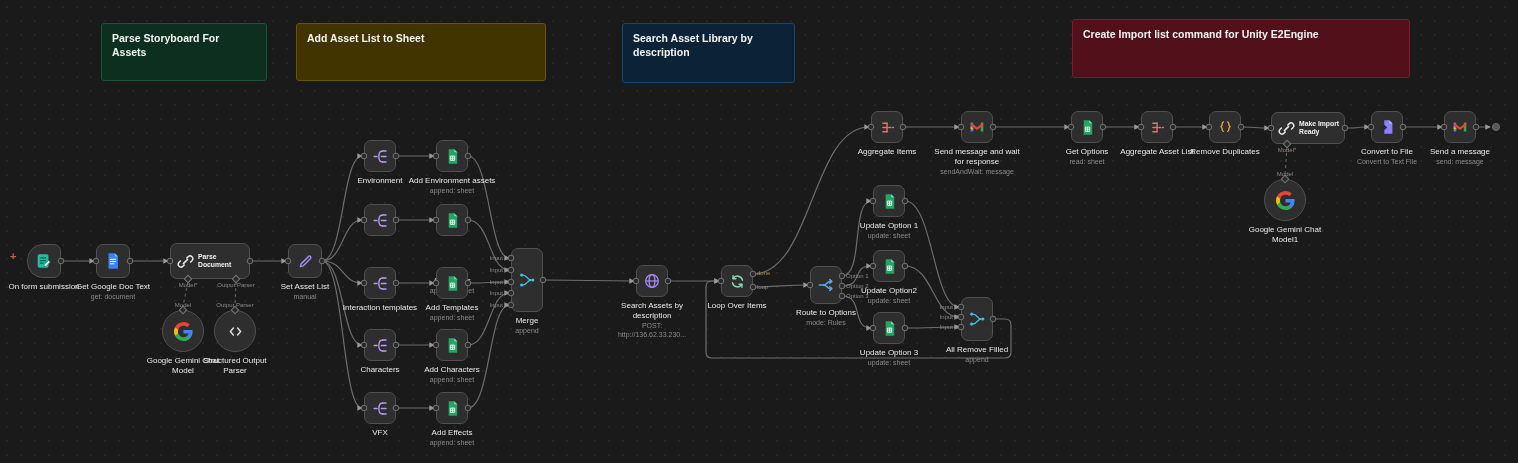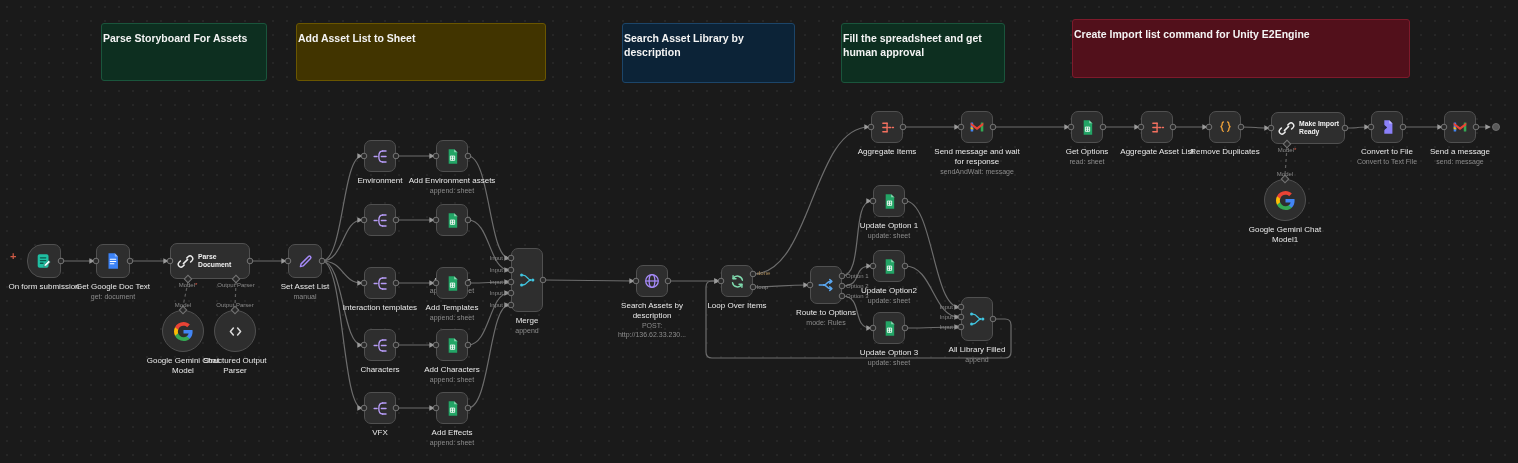--- a/index.html
+++ b/index.html
@@ -6,21 +6,21 @@
   #canvas{
     position:relative; width:1518px; height:463px; overflow:hidden;
     background-color:#1a1a1a;
     background-image:radial-gradient(#262626 1px, transparent 1.3px);
     background-size:14px 14px;
     font-family:"Liberation Sans", sans-serif;
   }
   svg.layer{position:absolute;left:0;top:0;width:1518px;height:463px;overflow:visible;pointer-events:none;}
   .sticky{
     position:absolute; box-sizing:border-box; border-radius:3px;
-    padding:7px 1px; font-size:10.5px; font-weight:bold; line-height:1.35;
+    padding:7px 10px; font-size:10.5px; font-weight:bold; line-height:1.35;
     color:#f4f4f4; border:1px solid transparent;
   }
   .node{
     position:absolute; box-sizing:border-box;
     background:#2e2e2e; border:1px solid #505050; border-radius:7px;
     display:flex; align-items:center; justify-content:center;
   }
   .node.trigger{border-radius:16px 7px 7px 16px;}
   .node.circle{border-radius:50%;}
   .node.wide{justify-content:flex-start; padding-left:6px; gap:4px;}
@@ -33,21 +33,20 @@
   .tiny .star{color:#e0604c;}
   .dot{position:absolute;border-radius:50%;background:#585858;border:1px solid #6e6e6e;box-sizing:border-box;}
 </style>
 </head>
 <body>
 
 <div id="canvas">
     <div class="sticky" style="left: 101px; top: 23px; width: 166px; height: 58px; background: rgb(13, 47, 32); border-color: rgb(26, 85, 60);"><span>Parse Storyboard For Assets</span></div>
     <div class="sticky" style="left: 296px; top: 23px; width: 250px; height: 58px; background: rgb(65, 52, 0); border-color: rgb(106, 86, 0);"><span>Add Asset List to Sheet</span></div>
     <div class="sticky" style="left: 622px; top: 23px; width: 173px; height: 60px; background: rgb(12, 35, 55); border-color: rgb(28, 69, 105);"><span>Search Asset Library by description</span></div>
-    <div class="sticky" style="left: 841px; top: 23px; width: 164px; height: 60px; background: rgb(13, 47, 32); border-color: rgb(26, 85, 60);"><span>Fill the spreadsheet and get human approval</span></div>
     <div class="sticky" style="left: 1072px; top: 19px; width: 338px; height: 59px; background: rgb(82, 16, 27); border-color: rgb(126, 26, 43);"><span>Create Import list command for Unity E2Engine</span></div>
     <svg class="layer">
       <defs>
         <marker id="arr" viewBox="0 0 10 10" refX="8.5" refY="5" markerWidth="4.6" markerHeight="4.6" orient="auto-start-reverse">
           <path d="M0 0 L10 5 L0 10 z" fill="#9a9a9a"></path>
         </marker>
       </defs>
       <path d="M61 261 C 83 261, 74 261, 94 261" fill="none" stroke="#6d6d6d" stroke-width="1.2" marker-end="url(#arr)"></path>
       <path d="M130 261 C 152 261, 148 261, 168 261" fill="none" stroke="#6d6d6d" stroke-width="1.2" marker-end="url(#arr)"></path>
       <path d="M250 261 C 272 261, 266 261, 286 261" fill="none" stroke="#6d6d6d" stroke-width="1.2" marker-end="url(#arr)"></path>
@@ -418,21 +417,21 @@
         <svg width="18" height="18" viewBox="0 0 20 20" fill="none" stroke="#41c5e0" stroke-width="1.5">
           <circle cx="4" cy="4.5" r="1.7" fill="#41c5e0" stroke="none"></circle>
           <circle cx="4" cy="15.5" r="1.7" fill="#41c5e0" stroke="none"></circle>
           <circle cx="16.5" cy="10" r="1.7" fill="#41c5e0" stroke="none"></circle>
           <path d="M5.5 4.5 C10.5 4.5 10 10 14.8 10"></path>
           <path d="M5.5 15.5 C10.5 15.5 10 10 14.8 10"></path>
         </svg>
       </span>
     </div>
     <div class="node-label" style="left: 922px; top: 345px; width: 110px;">
-      <span class="nl-title">All Library Filled</span>
+      <span class="nl-title">All Remove Filled</span>
       <span class="nl-sub">append</span>
     </div>
     <div class="node" style="left: 871px; top: 111px; width: 32px; height: 32px;">
       <span class="icon">
         <svg width="17" height="17" viewBox="0 0 20 20" fill="none" stroke="#f4705f" stroke-width="1.6" stroke-linecap="round">
           <path d="M9.5 5 v10"></path>
           <path d="M4.5 5 h5 M4.5 10 h5 M4.5 15 h5"></path>
           <path d="M11.5 10 h2.2"></path>
           <path d="M15.7 10 h1.3"></path>
         </svg>

